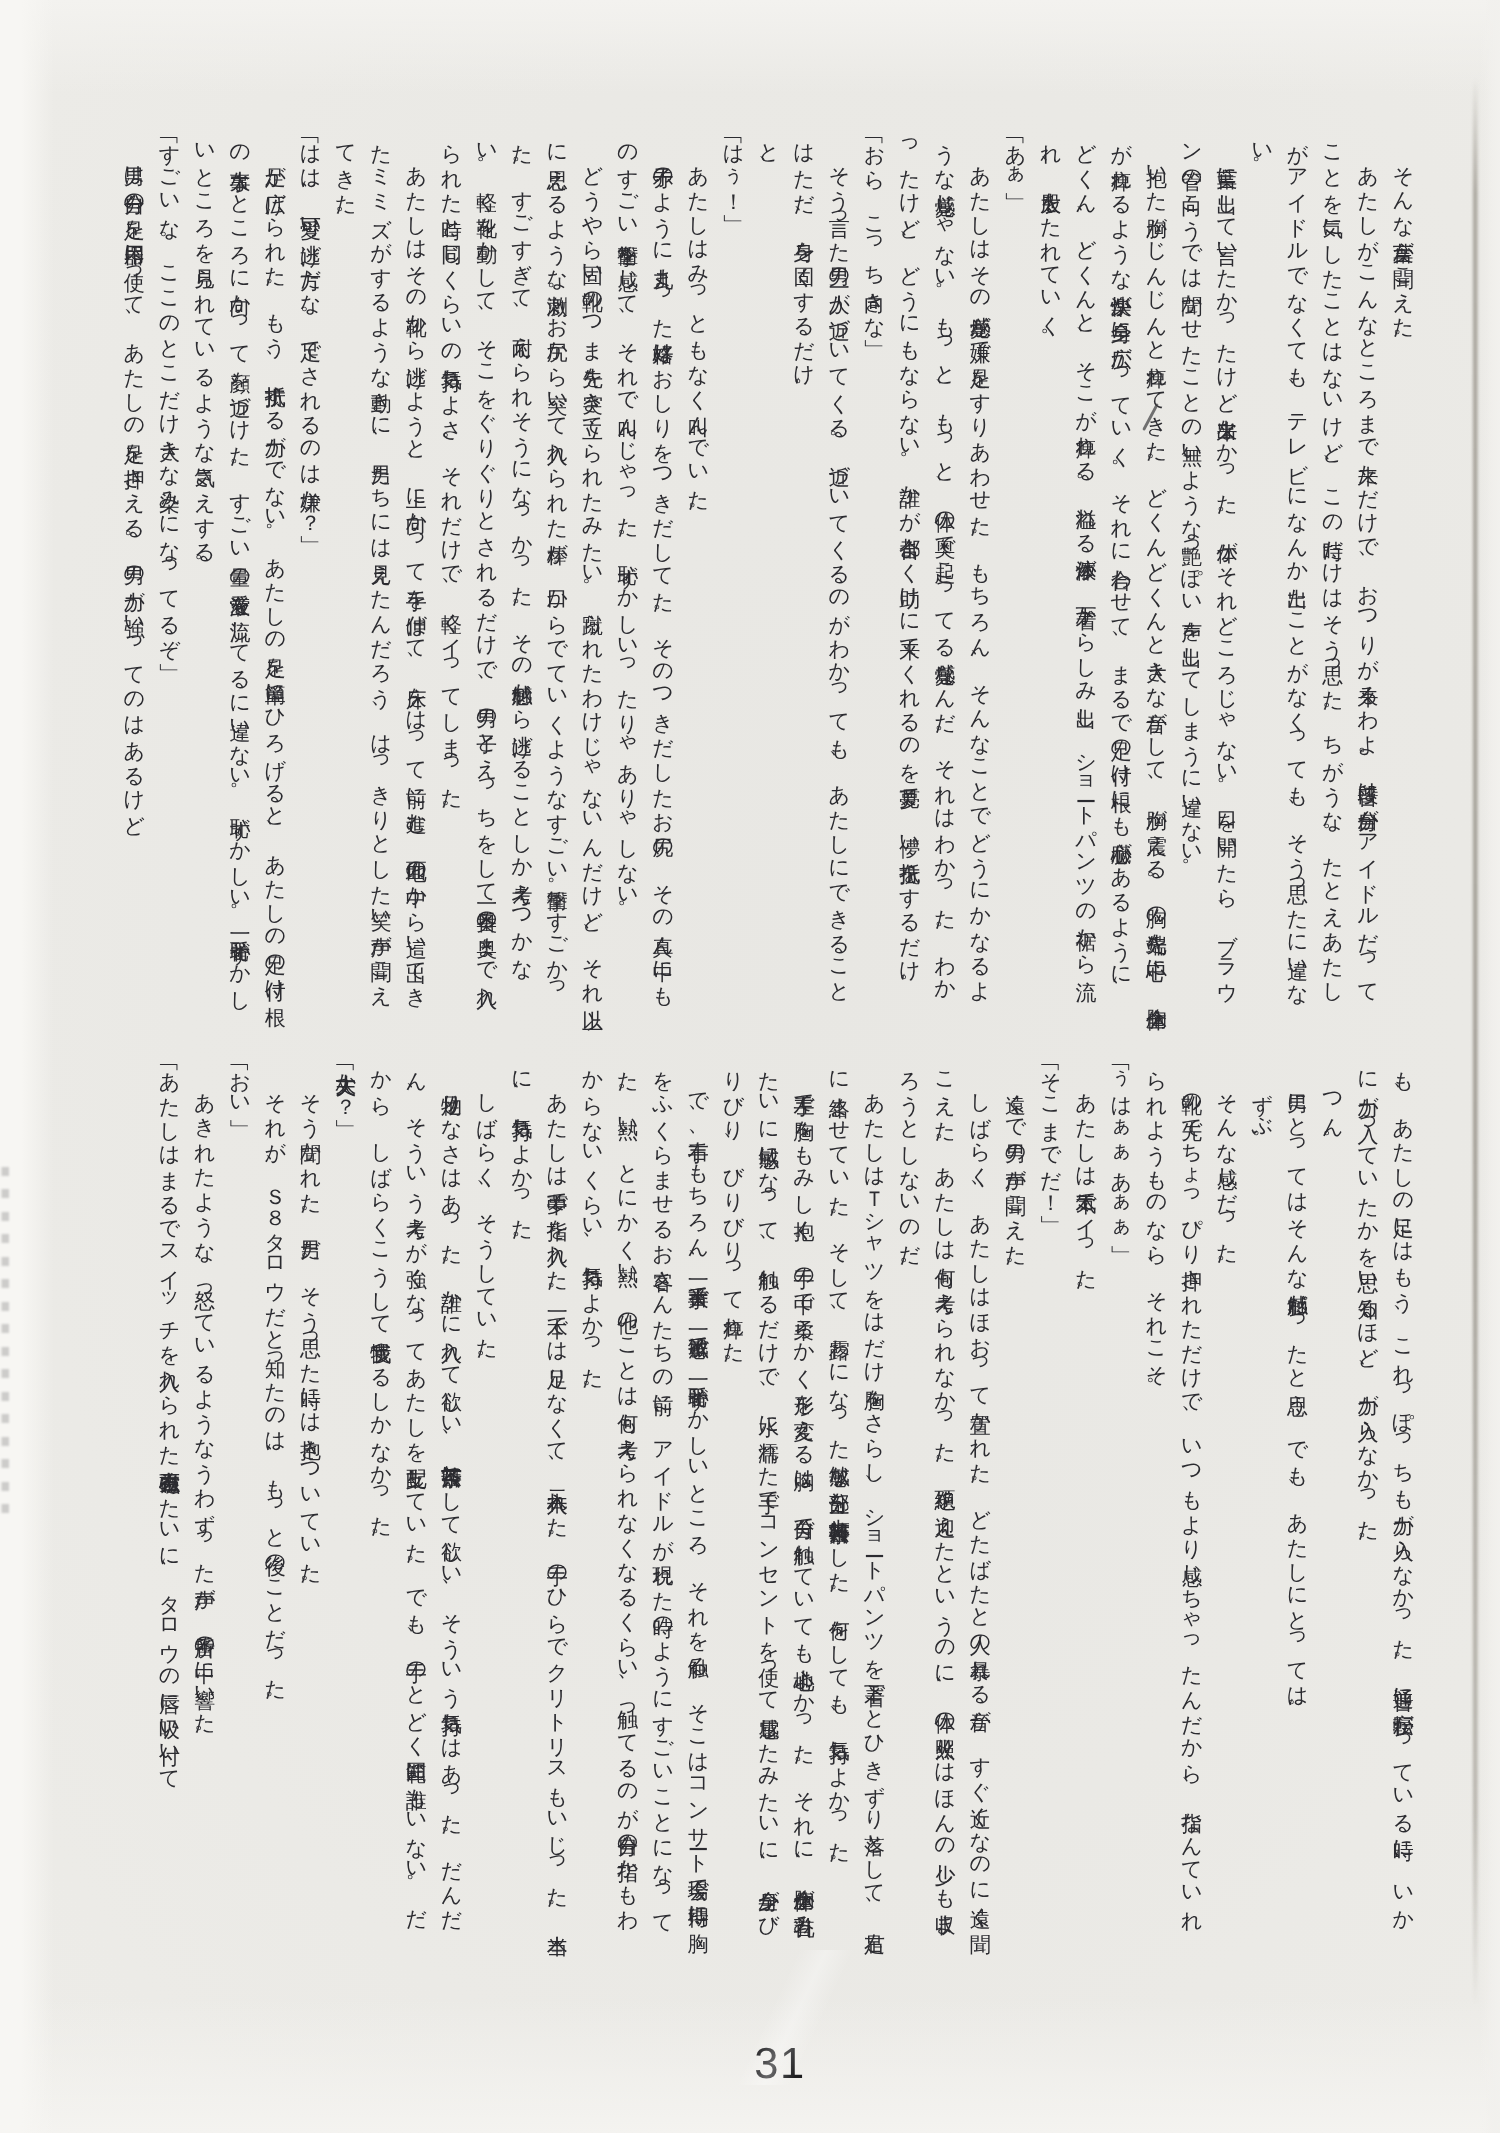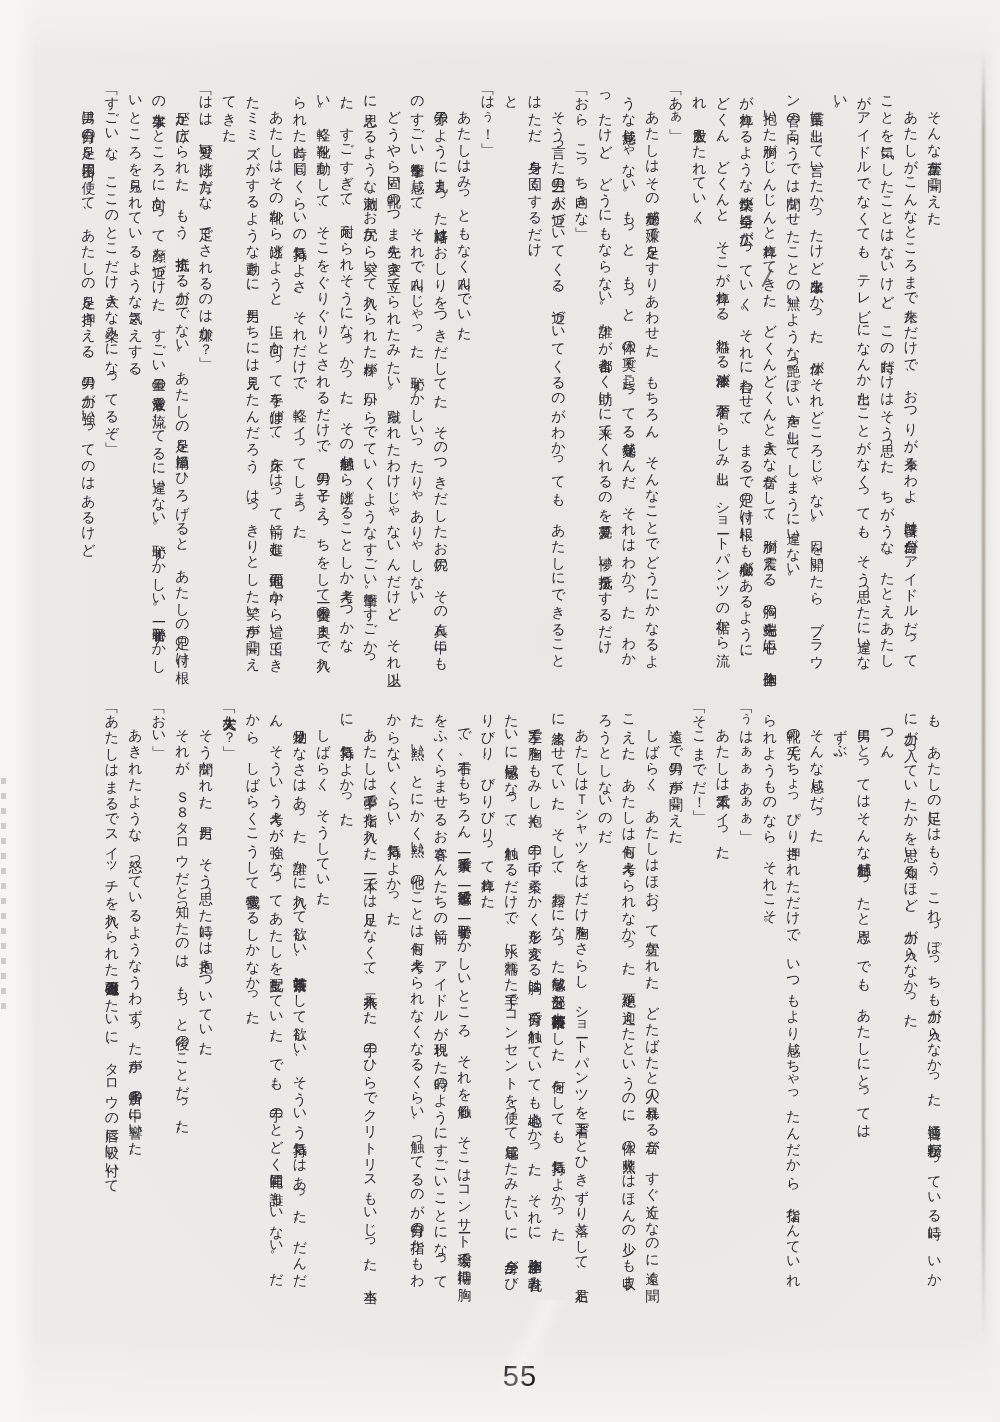--- a/index.html
+++ b/index.html
@@ -108,20 +108,20 @@
       <p>　しばらく、そうしていた。</p>
       <p>　物足りなさはあった。誰かに入れて欲しい、無茶苦茶にして欲しい、そういう気持ちはあった。だんだん、そういう考えが強くなってあたしを支配していた。でも、手のとどく範囲に誰もいない。だから、しばらくこうして我慢するしかなかった。</p>
       <p>「大丈夫か？」</p>
       <p>　そう聞かれた。男だ。そう思った時には抱きついていた。</p>
       <p>　それが、Ｓ８タロウだと知ったのは、もっと後のことだった。</p>
       <p>「おい」</p>
       <p>　あきれたような、怒っているようなうわずった声が、番所の中に響いた。</p>
       <p>「あたしはまるでスイッチを入れられた強力電磁石みたいに、タロウの唇に吸い付いて</p>
     </div>
 
-  <div class="page-number">55</div>
+  <div class="page-number">31</div>
 
   <div class="edge-light"></div>
   <div class="edge-line"></div>
   <div class="stray-mark"></div>
   <div class="bleed-marks"></div>
   <div class="crease"></div>
 </div>
 
 </body></html>

